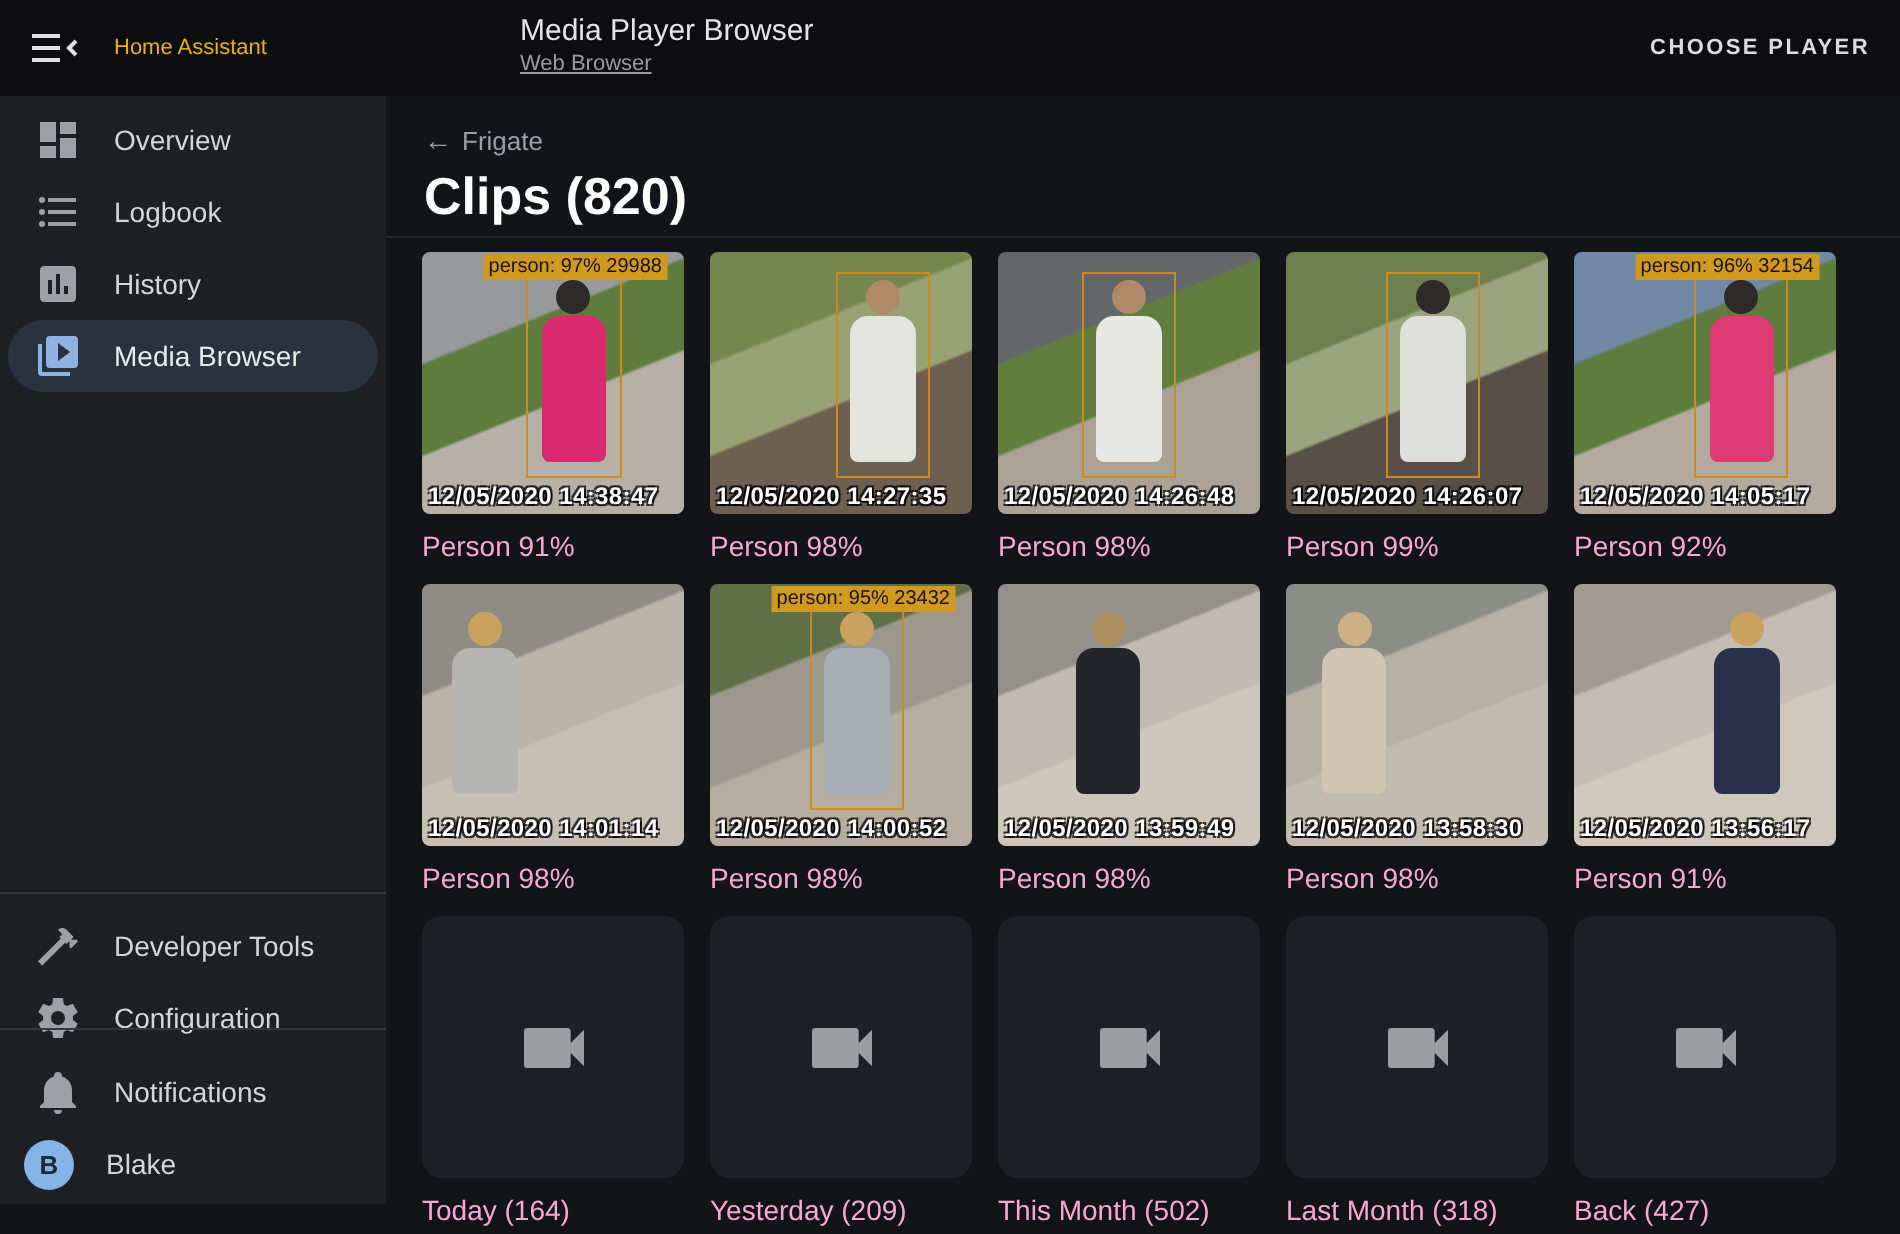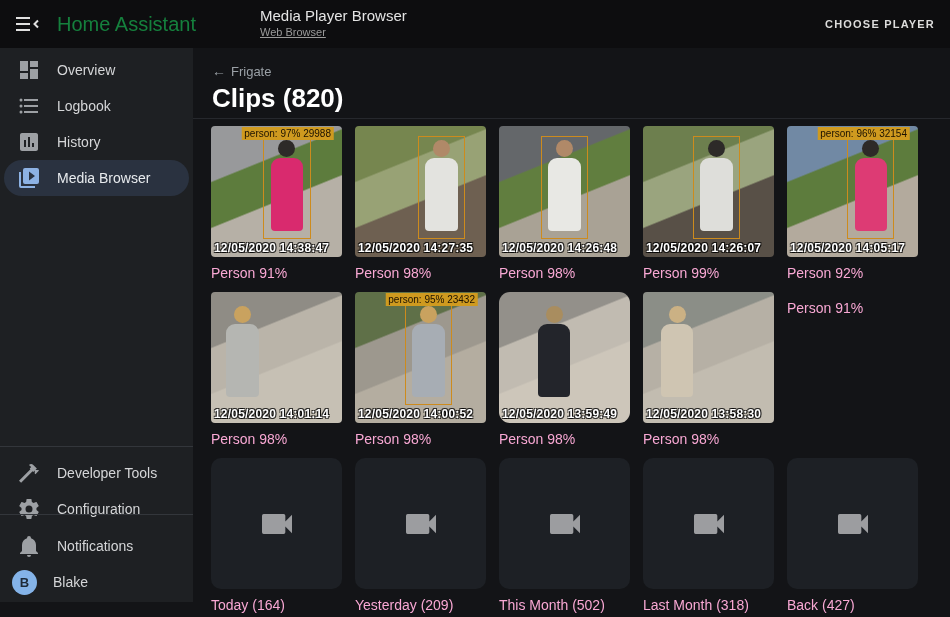--- a/index.html
+++ b/index.html
@@ -3,21 +3,21 @@
 <meta charset="utf-8">
 <style>
   html,body{margin:0;padding:0;background:#131417;width:950px;height:617px;overflow:hidden;
     font-family:"Liberation Sans","DejaVu Sans",sans-serif;-webkit-font-smoothing:antialiased;}
   *{box-sizing:border-box;}
 
   
   .topbar{position:absolute;left:0;top:0;width:950px;height:48px;background:#0d0d0f;z-index:5;}
   .menu-btn{position:absolute;left:14px;top:12px;width:26px;height:24px;cursor:pointer;}
   .ha-title{position:absolute;left:57px;top:0;height:48px;display:flex;align-items:center;
-    color:#15803d;font-size:20px;}
+    color:#eab308;font-size:11px;}
   .mp-title{position:absolute;left:260px;top:7px;color:#e4e4e4;font-size:15px;line-height:18px;}
   .mp-sub{position:absolute;left:260px;top:26px;color:#9b9b9b;font-size:11px;text-decoration:underline;}
   .choose-player{position:absolute;right:15px;top:0;height:48px;display:flex;align-items:center;
     color:#dcdcdc;font-size:11px;font-weight:bold;letter-spacing:1.2px;cursor:pointer;}
 
   
   .sidebar{position:absolute;left:0;top:48px;width:193px;bottom:15px;background:#1e2023;}
   .sb-list{position:absolute;top:4px;left:0;right:0;}
   .sb-item{display:flex;align-items:center;height:36px;margin:0 4px;padding-left:13px;
     border-radius:4px;cursor:pointer;color:#d5d6d8;font-size:14px;}
@@ -225,21 +225,21 @@
         <div class="tag">person: 95% 23432</div>
         <div class="bbox" style="left: 38%; border-color: rgb(205, 139, 29);">
             <div class="subj-head" style="background: rgb(201, 162, 95);"></div>
             <div class="subj-body" style="background: rgb(167, 173, 180);"></div>
           </div>
         <div class="ts">12/05/2020 14:00:52</div>
       </div>
       <div class="clabel">Person 98%</div>
     </div>
     <div class="card">
-      <div class="thumb" style="background: linear-gradient(158deg, rgb(147, 144, 138) 0%, rgb(147, 144, 138) 30%, rgb(193, 187, 177) 31%, rgb(193, 187, 177) 55%, rgb(205, 198, 186) 56%, rgb(205, 198, 186) 100%); border-radius: 11px;">
+      <div class="thumb" style="background: linear-gradient(158deg, rgb(147, 144, 138) 0%, rgb(147, 144, 138) 30%, rgb(193, 187, 177) 31%, rgb(193, 187, 177) 55%, rgb(205, 198, 186) 56%, rgb(205, 198, 186) 100%);">
 
         <div class="bbox" style="left: 24%;">
             <div class="subj-head" style="background: rgb(169, 141, 95);"></div>
             <div class="subj-body" style="background: rgb(35, 37, 43);"></div>
           </div>
         <div class="ts">12/05/2020 13:59:49</div>
       </div>
       <div class="clabel">Person 98%</div>
     </div>
     <div class="card">
@@ -247,20 +247,28 @@
 
         <div class="bbox" style="left: 8%;">
             <div class="subj-head" style="background: rgb(203, 177, 132);"></div>
             <div class="subj-body" style="background: rgb(207, 197, 178);"></div>
           </div>
         <div class="ts">12/05/2020 13:58:30</div>
       </div>
       <div class="clabel">Person 98%</div>
     </div>
     <div class="card">
+      <div class="thumb" style="background: linear-gradient(158deg, rgb(161, 155, 145) 0%, rgb(161, 155, 145) 30%, rgb(195, 189, 179) 31%, rgb(195, 189, 179) 55%, rgb(207, 201, 189) 56%, rgb(207, 201, 189) 100%);">
+
+        <div class="bbox" style="left: 48%;">
+            <div class="subj-head" style="background: rgb(201, 162, 95);"></div>
+            <div class="subj-body" style="background: rgb(40, 48, 74);"></div>
+          </div>
+        <div class="ts">12/05/2020 13:56:17</div>
+      </div>
       <div class="clabel">Person 91%</div>
     </div>
 
     <div class="card">
       <div class="folder-thumb">
         <svg viewBox="0 0 24 24">
             <path d="M17,10.5V7A1,1 0 0,0 16,6H4A1,1 0 0,0 3,7V17A1,1 0 0,0 4,18H16A1,1 0 0,0 17,17V13.5L21,17.5V6.5L17,10.5Z"></path>
           </svg>
       </div>
       <div class="clabel">Today (164)</div>

